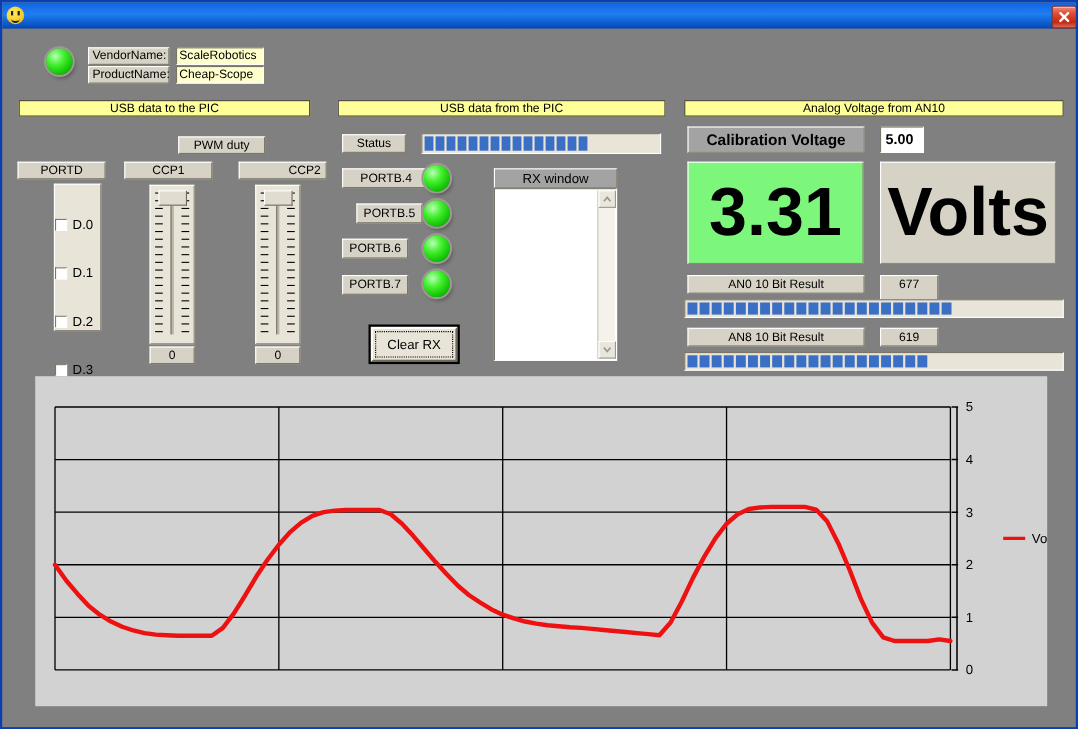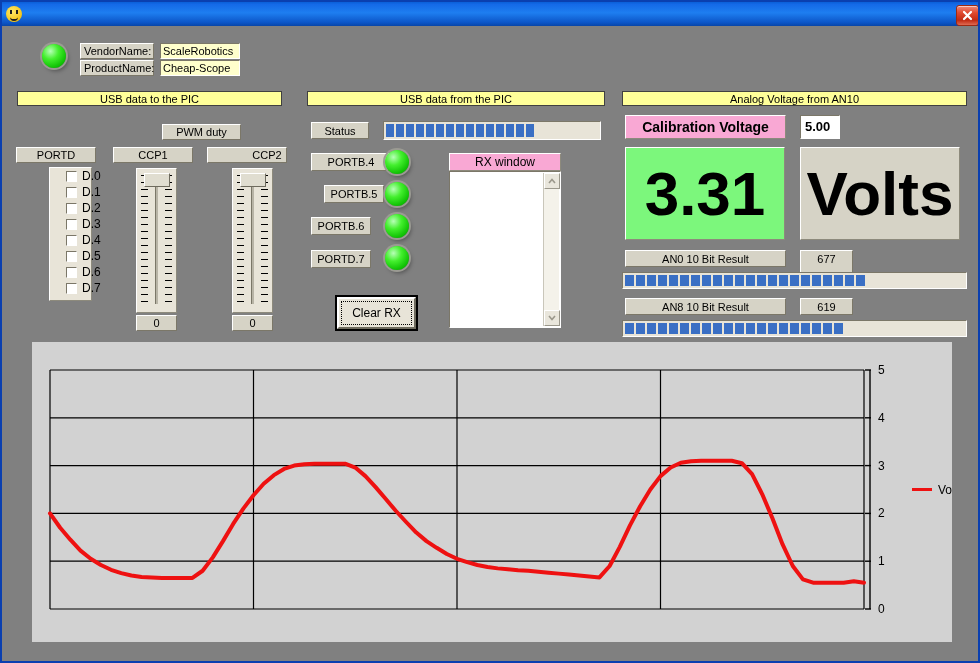--- a/index.html
+++ b/index.html
@@ -111,21 +111,21 @@
     border-right: 1px solid #ffffff;
     border-bottom: 1px solid #ffffff;
     box-sizing: border-box;
     position: absolute;
     font-size: 11px;
     color: #000;
     line-height: 15px;
     padding-left: 2px;
   }
   .label-beige {
-    background: #f9a8d4;
+    background: #a3a3a3;
     border-top: 1px solid #ffffff;
     border-left: 1px solid #ffffff;
     border-right: 1px solid #8d8a7c;
     border-bottom: 1px solid #8d8a7c;
     box-sizing: border-box;
     position: absolute;
     font-size: 12px;
     color: #000;
     text-align: center;
     line-height: 18px;
@@ -167,21 +167,22 @@
     border-top: 1px solid #ffffff;
     border-left: 1px solid #ffffff;
     border-right: 1px solid #8d8a7c;
     border-bottom: 1px solid #8d8a7c;
     box-sizing: border-box;
   }
   .chk-row {
     display: flex;
     align-items: center;
     height: 16px;
-    padding-left: 16px;
+    padding-left: 0;
+    margin-top: 28px;
   }
   .chk-box {
     width: 11px; height: 11px;
     background: #ffffff;
     border-top: 1px solid #7b7768;
     border-left: 1px solid #7b7768;
     border-right: 1px solid #ffffff;
     border-bottom: 1px solid #ffffff;
     box-sizing: border-box;
     margin-right: 5px;
@@ -415,21 +416,21 @@
         <div class="tick"></div>
         <div class="tick"></div>
         <div class="tick"></div>
         <div class="tick"></div>
       </div>
     <div class="slider-track" style="top:12px; bottom:8px;"></div>
     <div class="slider-thumb" style="top:4px;"></div>
   </div>
   <div class="btnface" style="left:134px; top:313px; width:41px; height:16px;">0</div>
 
-  <div class="btnface" style="left:205px; top:145px; width:80px; height:16px;padding-left:40px;">CCP2</div>
+  <div class="btnface" style="left:215px; top:145px; width:80px; height:16px;padding-left:40px;">CCP2</div>
   <div class="slider-panel" id="ccp2-slider" style="left:230px; top:166px; width:41px; height:145px;">
     <div class="tick-col" style="left:4px; top:6px;" id="ccp2-ticks-l">
         <div class="tick"></div>
         <div class="tick"></div>
         <div class="tick"></div>
         <div class="tick"></div>
         <div class="tick"></div>
         <div class="tick"></div>
         <div class="tick"></div>
         <div class="tick"></div>
@@ -494,21 +495,21 @@
 
   <div class="btnface" style="left:309px; top:151px; width:80px; height:18px; line-height:17px;">PORTB.4</div>
   <div class="led" style="left:383px; top:148px; width:24px; height:24px;"></div>
 
   <div class="btnface" style="left:309px; top:183px; width:60px; height:18px; line-height:17px;margin-left:13px;">PORTB.5</div>
   <div class="led" style="left:383px; top:180px; width:24px; height:24px;"></div>
 
   <div class="btnface" style="left:309px; top:215px; width:60px; height:18px; line-height:17px;">PORTB.6</div>
   <div class="led" style="left:383px; top:212px; width:24px; height:24px;"></div>
 
-  <div class="btnface" style="left:309px; top:248px; width:60px; height:18px; line-height:17px;">PORTD.7</div>
+  <div class="btnface" style="left:309px; top:248px; width:60px; height:18px; line-height:17px;">PORTB.7</div>
   <div class="led" style="left:383px; top:244px; width:24px; height:24px;"></div>
 
   <div class="push-btn" style="left:335px; top:295px; width:79px; height:32px;">
     <span class="focus-ring"></span>
     <span>Clear RX</span>
   </div>
 
   <div class="label-beige" style="left:447px; top:151px; width:112px; height:18px; line-height:17px; font-size:12px;">RX window</div>
   <div class="rx-body" style="left:447px; top:169px; width:112px; height:157px;">
     <span style="display:block; font-size:11px; padding:2px;"></span>

